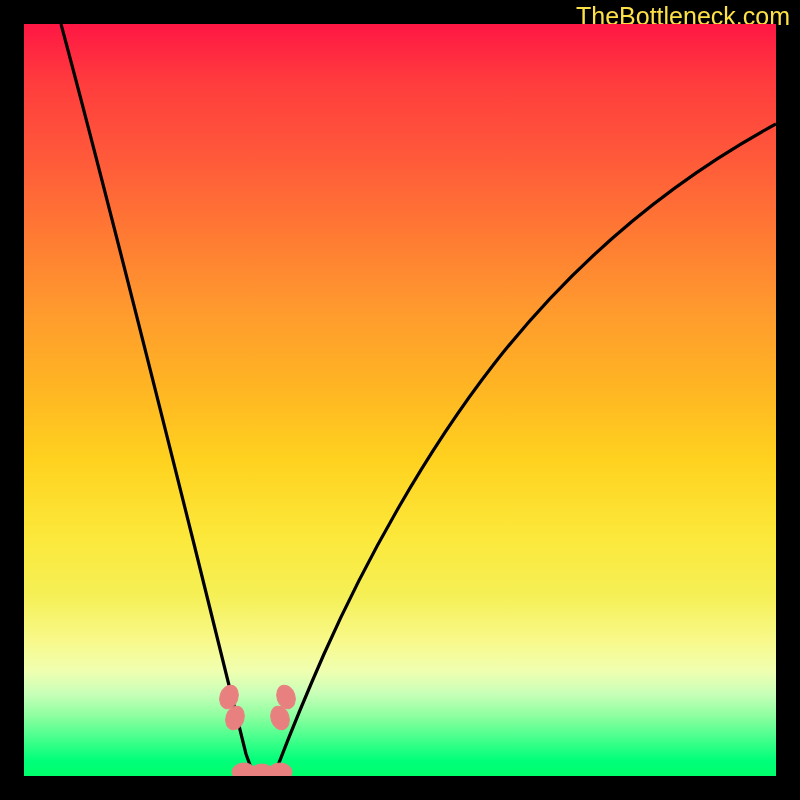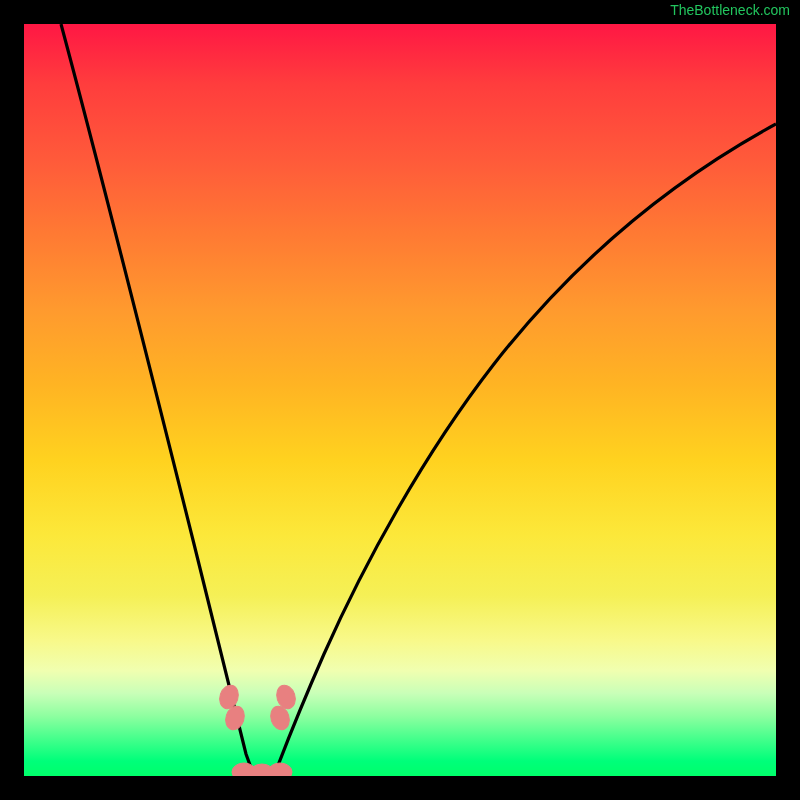--- a/index.html
+++ b/index.html
@@ -37,22 +37,22 @@
       #8effa0 92%,
       #46ff8c 95%,
       #00ff7a 98%,
       #00ff6a 100%
     );
   }
   .watermark {
     position: absolute;
     top: 2px;
     right: 10px;
-    color: #22c55e;
-    font-size: 14px;
+    color: #fde047;
+    font-size: 25px;
     font-weight: 400;
   }
   svg.curves {
     position: absolute;
     inset: 0;
     width: 100%;
     height: 100%;
   }
   .marker {
     fill: #e88080;

